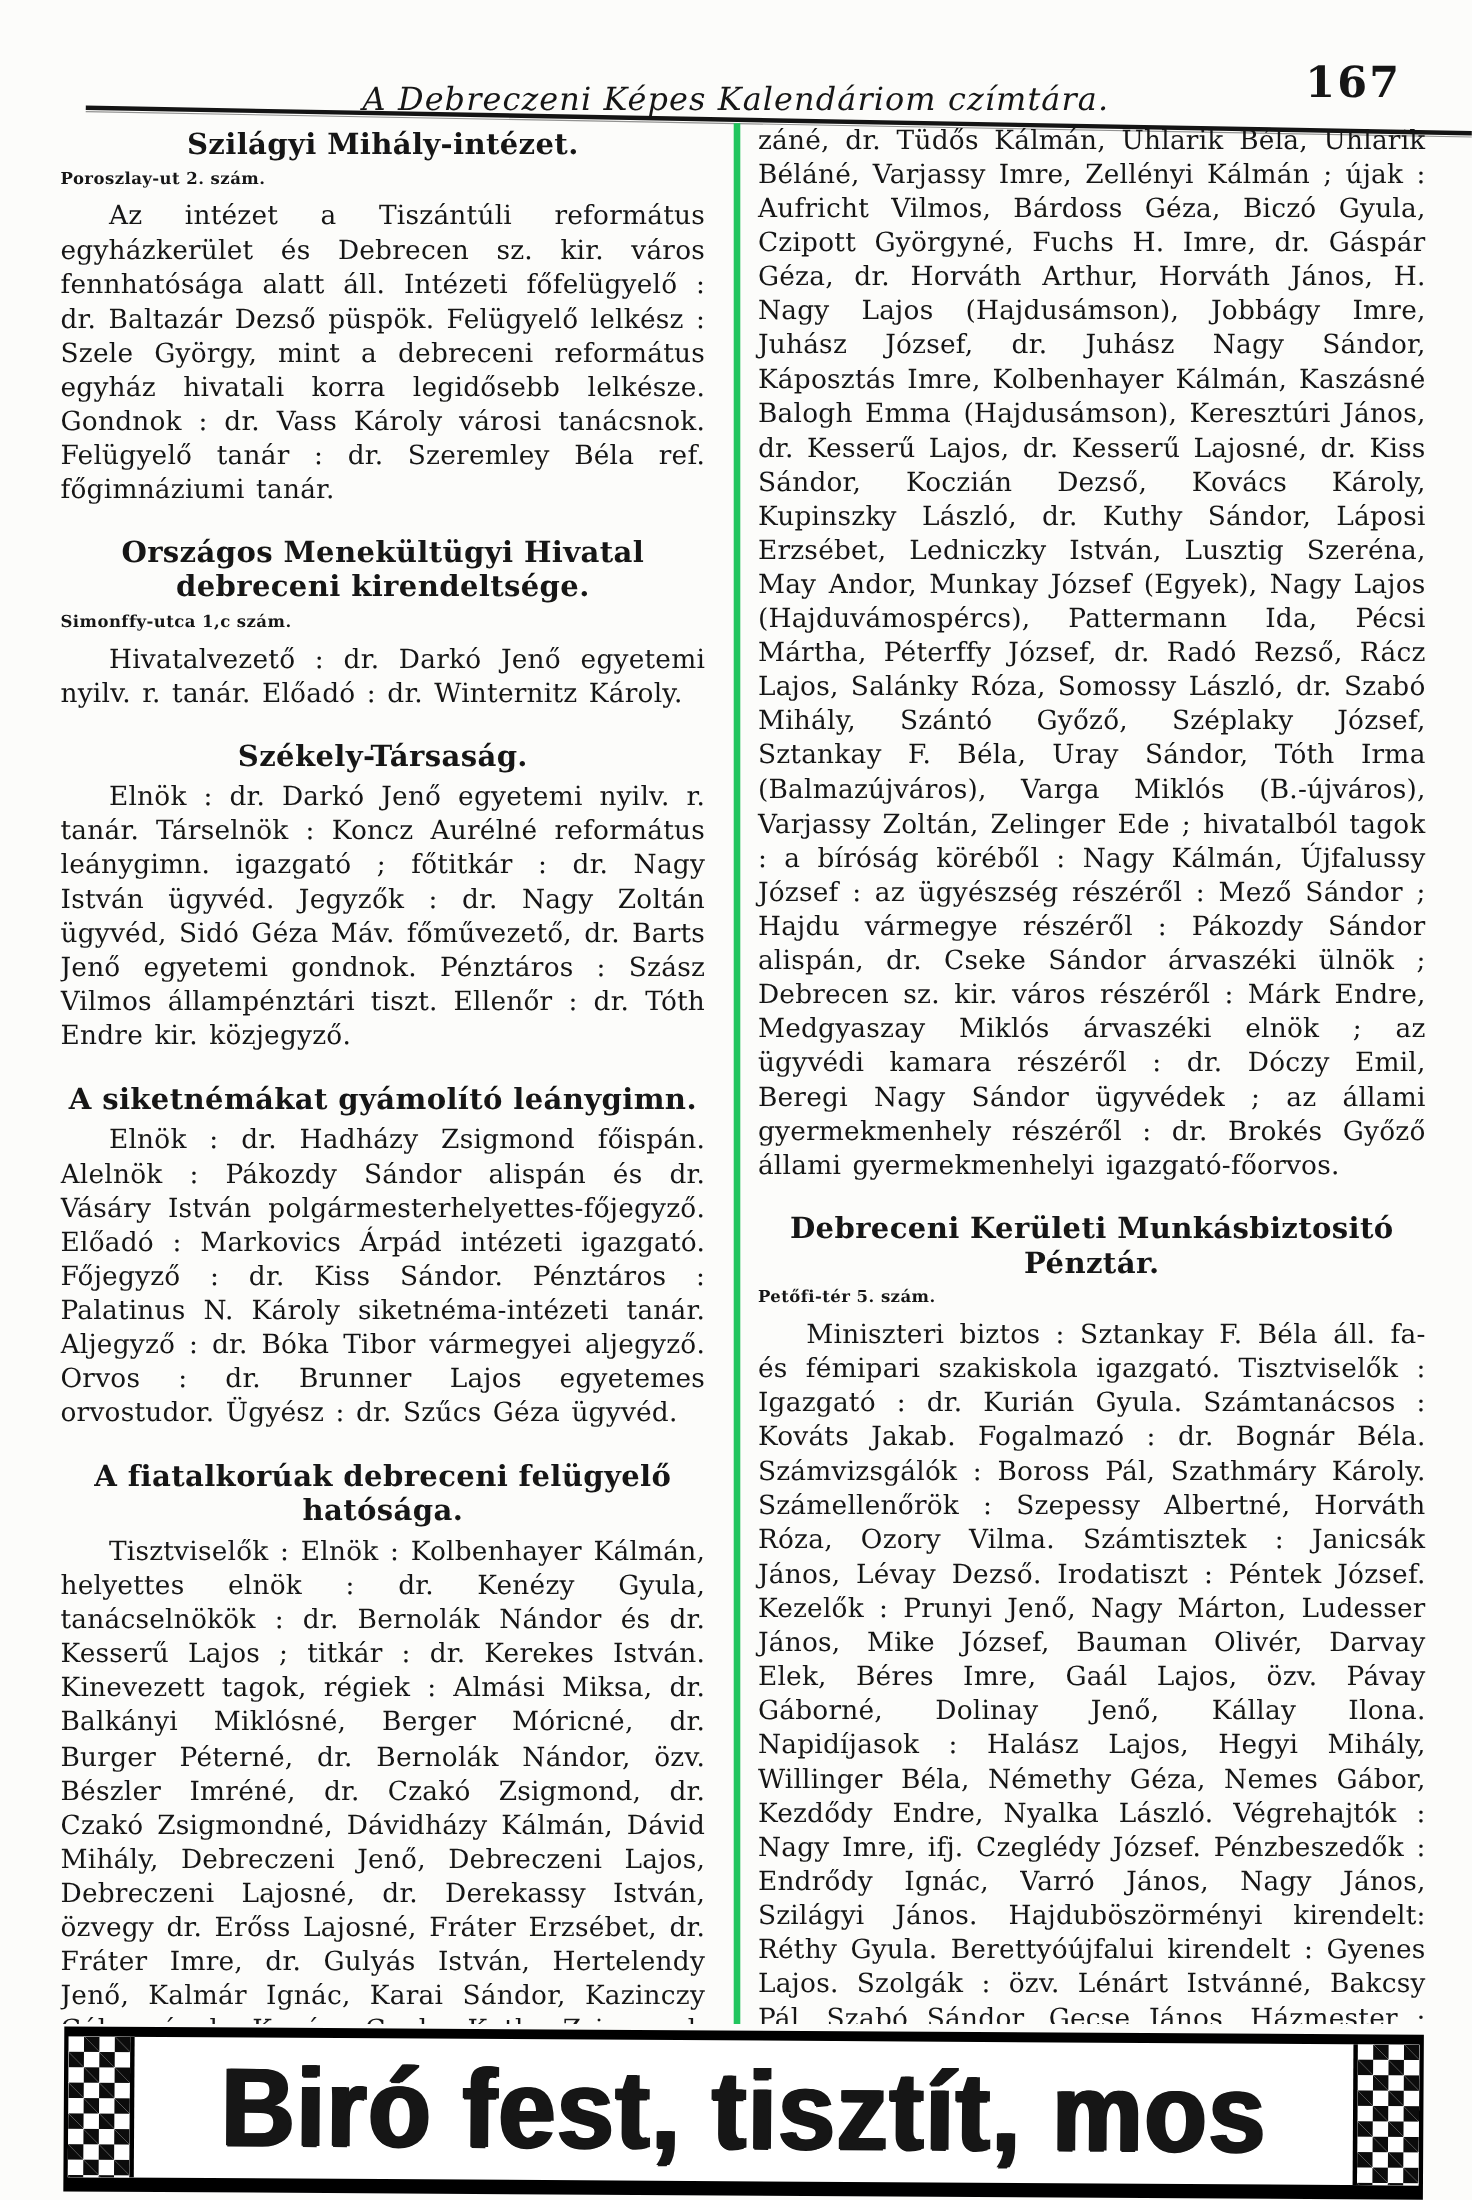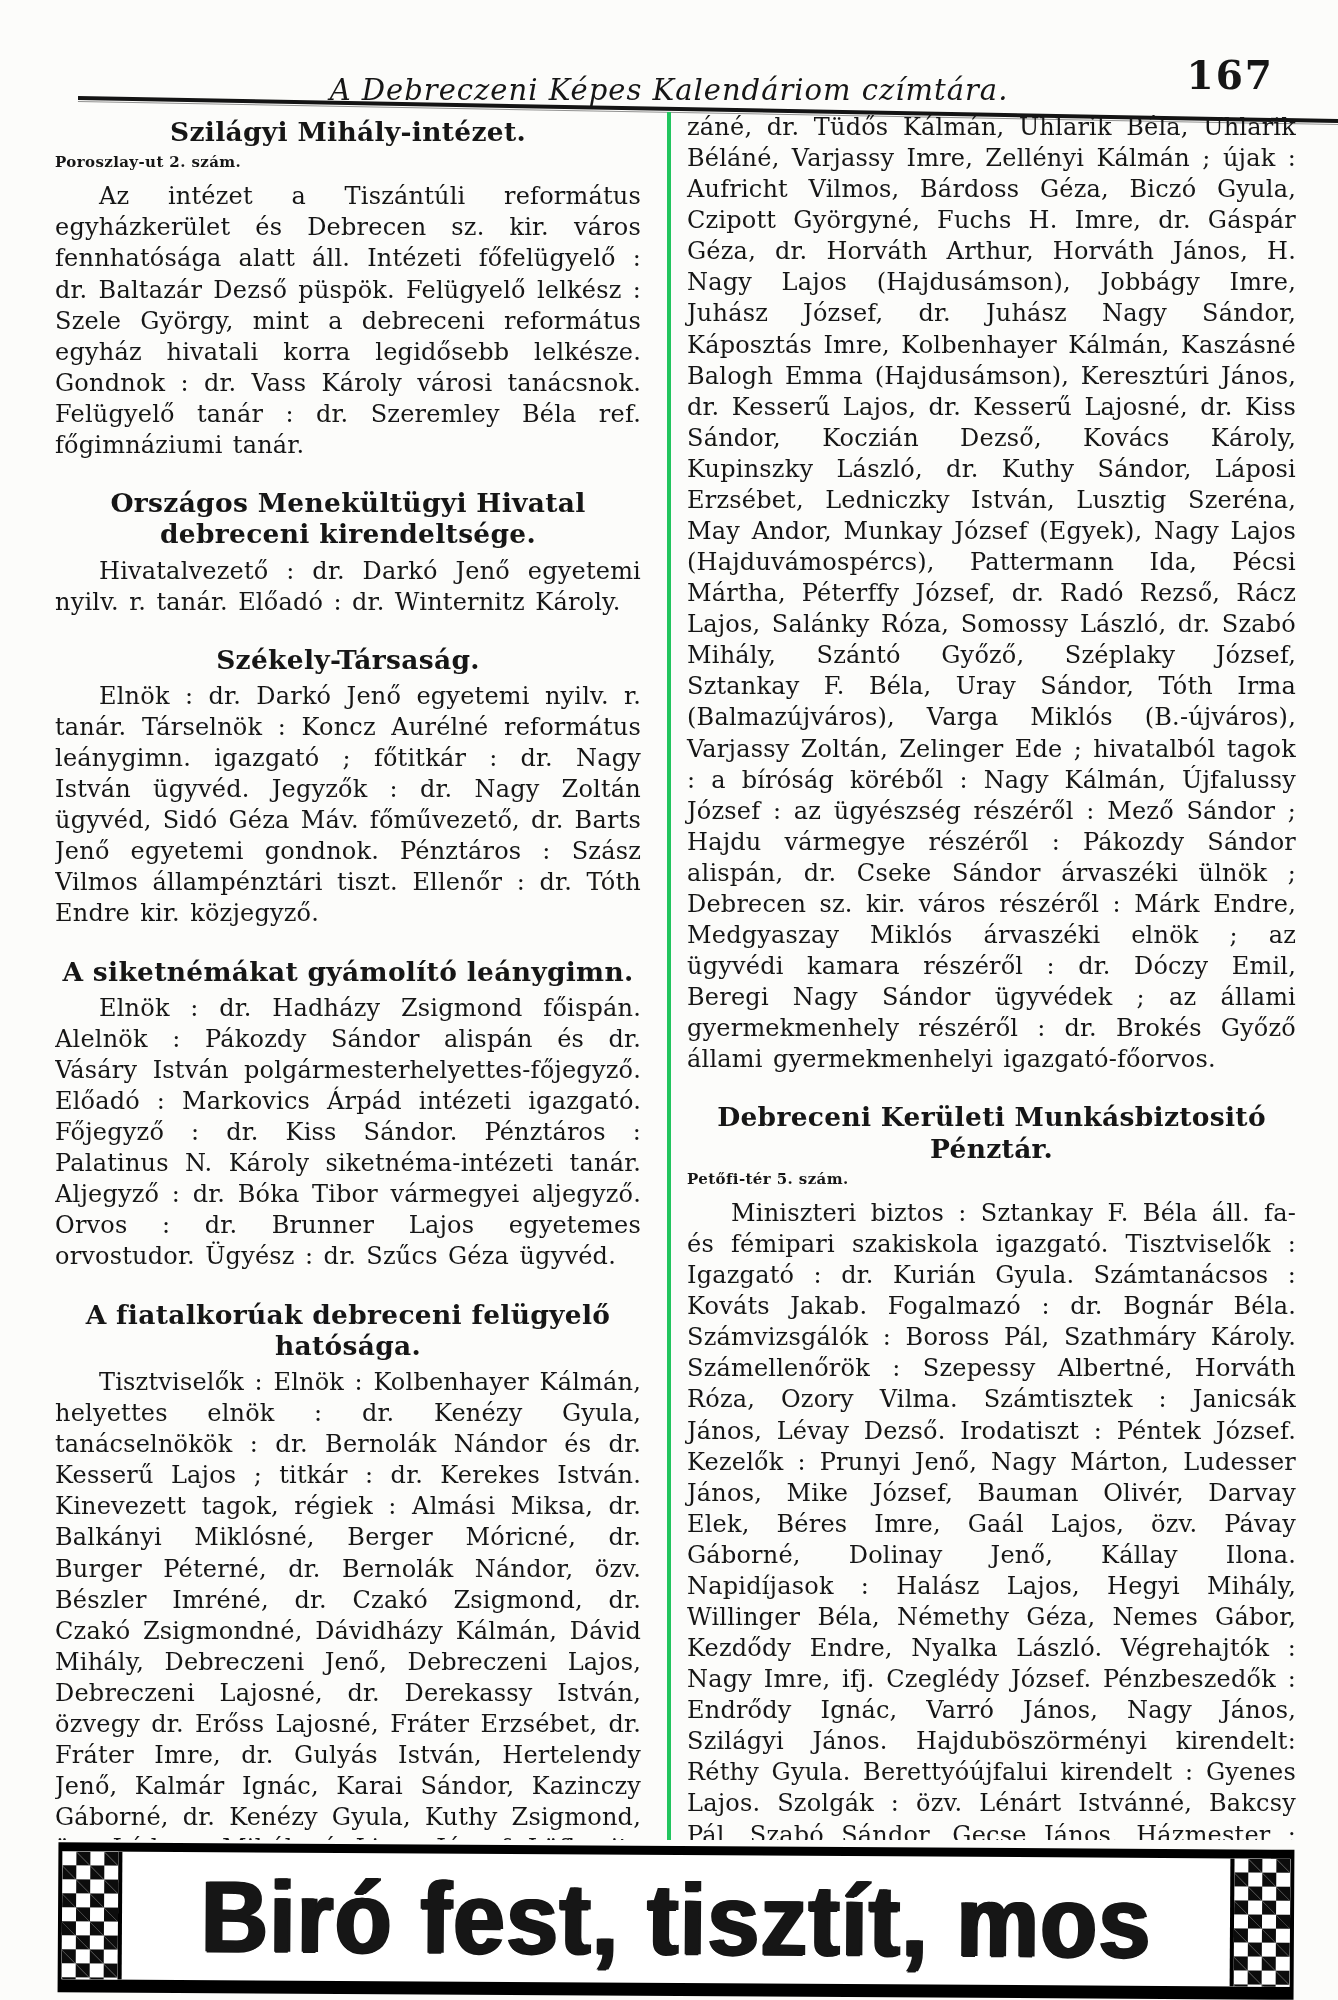--- a/index.html
+++ b/index.html
@@ -23,21 +23,21 @@
   }
   .header-rule:after{
     content:"";position:absolute;left:0;right:0;top:5px;height:1px;background:#2a2a2a;opacity:.5;
   }
   
   .columns{
     position:absolute;top:112px;left:55px;right:42px;height:1728px;
     display:flex;
   }
   .col{overflow:hidden;}
-  .col-left{flex:0 0 586px;padding-right:26px;border-right:4px solid #22c55e;}
+  .col-left{flex:0 0 586px;padding-right:26px;border-right:6px solid #22c55e;}
   .col-right{flex:1;padding-left:16px;}
   .section-heading{
     font-size:26.5px;line-height:1.18;font-weight:bold;text-align:center;
     margin:26px 6px 6px;letter-spacing:.3px;
   }
   .first .section-heading{margin-top:4px;}
   .address{
     font-size:15px;font-weight:bold;text-align:left;margin:2px 0 10px;letter-spacing:.4px;
   }
   p.body{
@@ -83,20 +83,21 @@
   <section class="col col-left">
 
     <article class="first">
       <h2 class="section-heading">Szilágyi Mihály-intézet.</h2>
       <div class="address">Poroszlay-ut 2. szám.</div>
       <p class="body">Az intézet a Tiszántúli református egyházkerület és Debrecen sz. kir. város fennhatósága alatt áll. Intézeti főfelügyelő : dr. Baltazár Dezső püspök. Felügyelő lelkész : Szele György, mint a debreceni református egyház hivatali korra legidősebb lelkésze. Gondnok : dr. Vass Károly városi tanácsnok. Felügyelő tanár : dr. Szeremley Béla ref. főgimnáziumi tanár.</p>
     </article>
 
     <article>
       <h2 class="section-heading">Országos Menekültügyi Hivatal debreceni kirendeltsége.</h2>
+      <div class="address">Simonffy-utca 1,c szám.</div>
       <p class="body">Hivatalvezető : dr. Darkó Jenő egyetemi nyilv. r. tanár. Előadó : dr. Winternitz Károly.</p>
     </article>
 
     <article>
       <h2 class="section-heading">Székely-Társaság.</h2>
       <p class="body">Elnök : dr. Darkó Jenő egyetemi nyilv. r. tanár. Társelnök : Koncz Aurélné református leánygimn. igazgató ; főtitkár : dr. Nagy István ügyvéd. Jegyzők : dr. Nagy Zoltán ügyvéd, Sidó Géza Máv. főművezető, dr. Barts Jenő egyetemi gondnok. Pénztáros : Szász Vilmos állampénztári tiszt. Ellenőr : dr. Tóth Endre kir. közjegyző.</p>
     </article>
 
     <article>
       <h2 class="section-heading">A siketnémákat gyámolító leánygimn.</h2>

